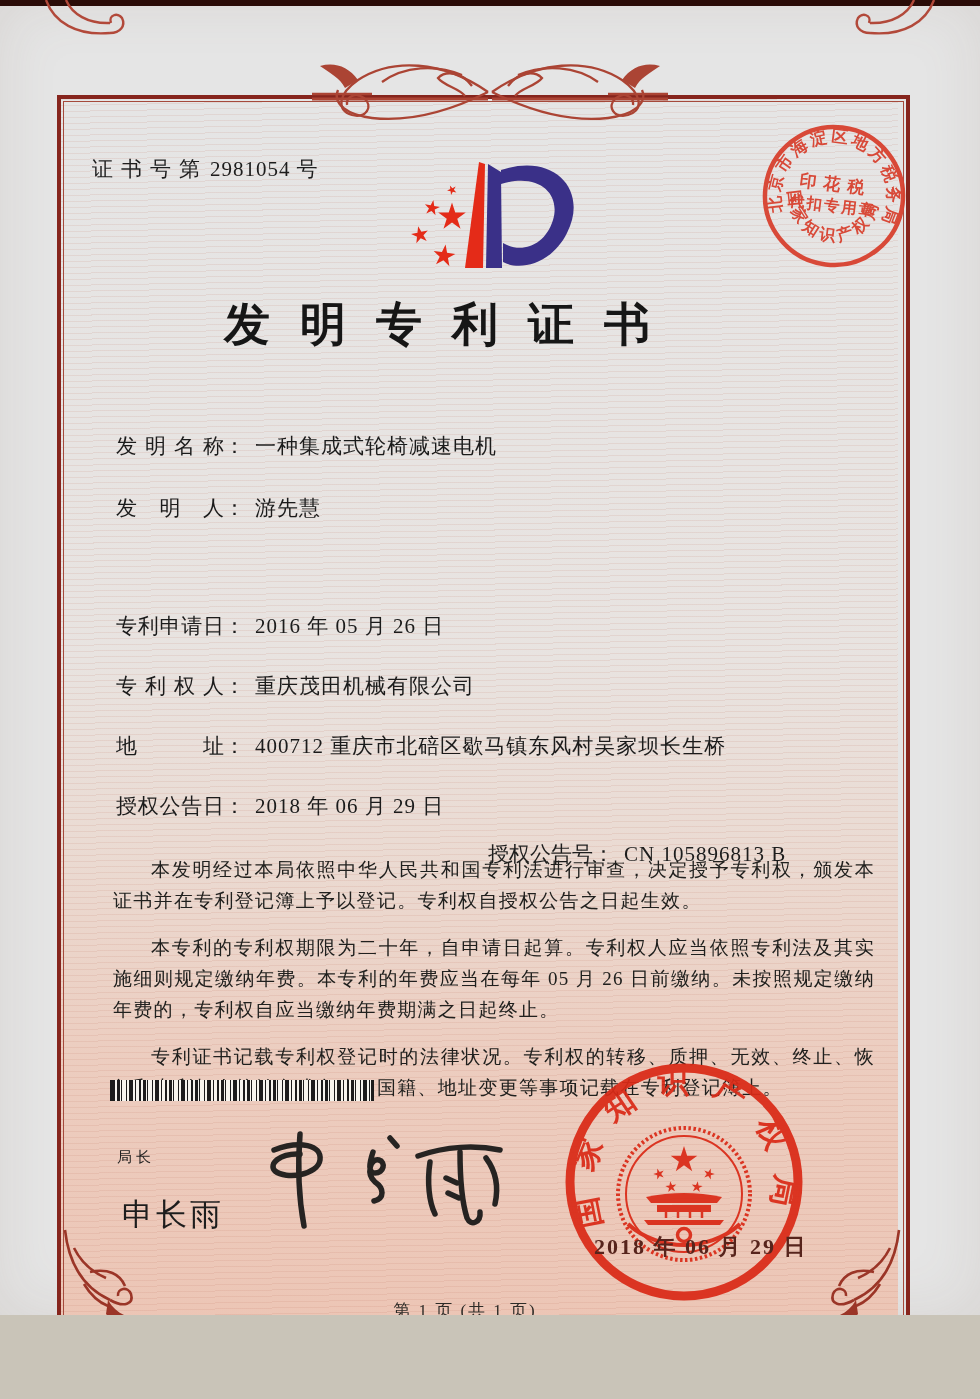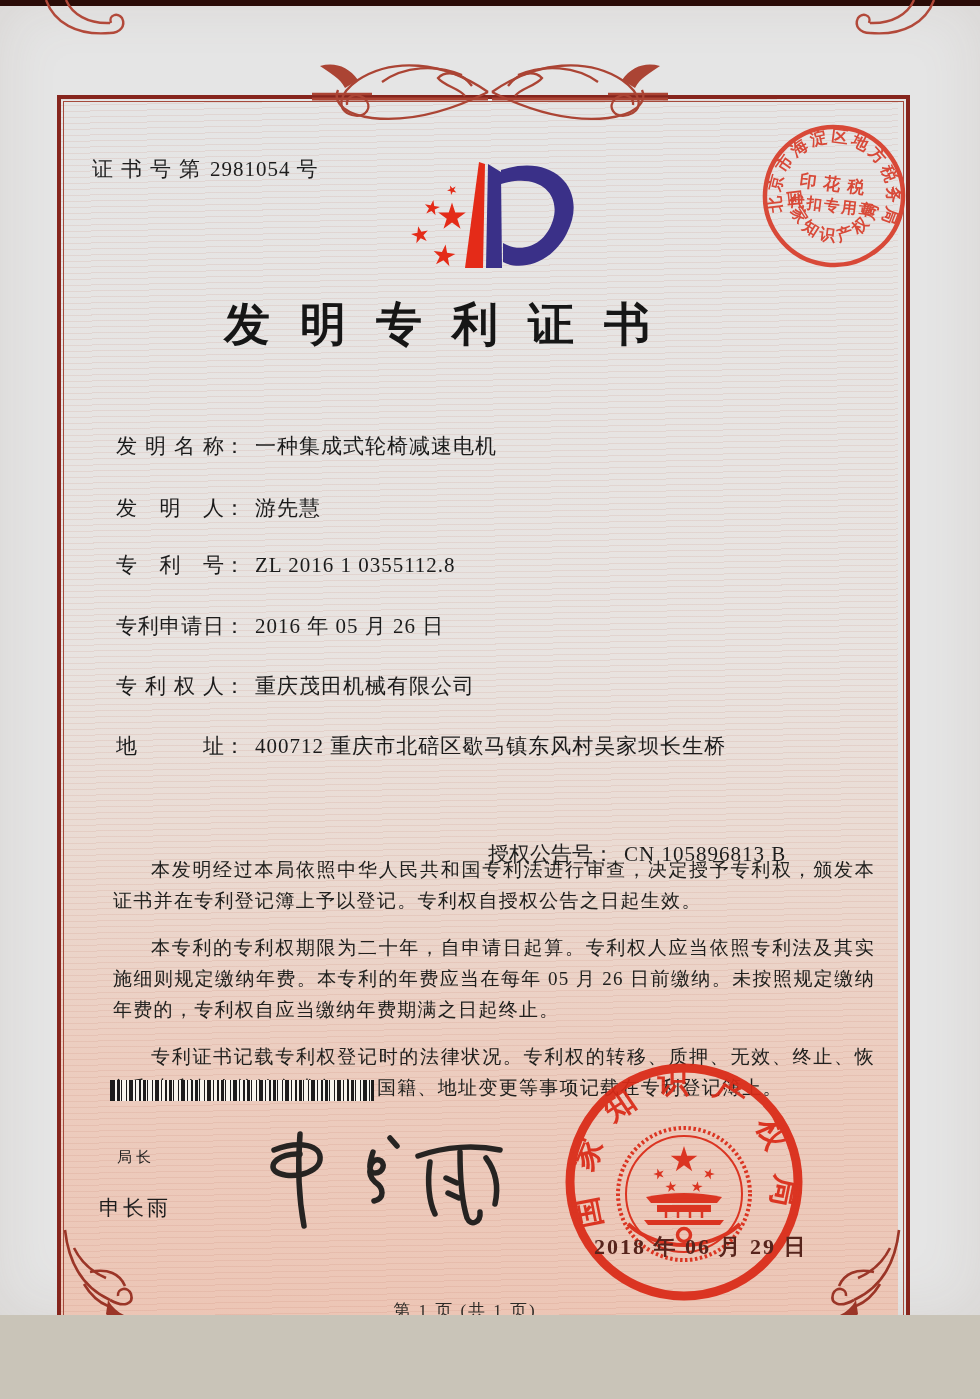--- a/index.html
+++ b/index.html
@@ -29,21 +29,21 @@
   .row2{position:absolute;left:488px;font-size:21px;white-space:nowrap;}
   .body-text{position:absolute;left:97px;top:838px;width:794px;font-size:19px;line-height:31px;
              text-align:justify;letter-spacing:1.3px;color:#20201e;}
   .body-text p{margin:16px;text-indent:2em;}
   .barcode{position:absolute;left:110px;top:1080px;width:258px;height:21px;
     border-left:3px solid #1c1c1c;border-right:3px solid #1c1c1c;
     background:repeating-linear-gradient(90deg,#1c1c1c 0 2px,#f6f4ee 2px 4px,#1c1c1c 4px 7px,
       #f6f4ee 7px 8px,#1c1c1c 8px 9px,#f6f4ee 9px 13px,#1c1c1c 13px 14px,#f6f4ee 14px 16px,
       #1c1c1c 16px 20px,#f6f4ee 20px 22px,#1c1c1c 22px 23px,#f6f4ee 23px 26px);}
   .sig-role{position:absolute;left:117px;top:1148px;font-size:15px;letter-spacing:4px;}
-  .sig-name{position:absolute;left:99px;top:1194px;font-size:21px;letter-spacing:3px;}
+  .sig-name{position:absolute;left:122px;top:1194px;font-size:31px;letter-spacing:3px;}
   .sig-img{position:absolute;left:238px;top:1118px;}
   .seal{position:absolute;left:558px;top:1056px;opacity:.93;}
   .seal-date{position:absolute;left:594px;top:1232px;font-size:22px;letter-spacing:2px;
              color:#57241c;font-weight:bold;}
   .footer{position:absolute;top:1299px;left:0;width:980px;text-align:center;font-size:17px;
           letter-spacing:2px;color:#2e2c28;transform:translateX(-25px);}
   .orn{position:absolute;}
   svg text{font-family:"Liberation Serif","DejaVu Serif",serif;}
 </style>
 </head>
@@ -157,31 +157,31 @@
   </svg>
 
   <div class="title">发明专利证书</div>
 
   <div class="row" style="top:494px">
     <span class="flabel">发明人</span><span class="colon">：</span><span class="fvalue">游先慧</span>
   </div>
   <div class="row" style="top:432px">
     <span class="flabel">发明名称</span><span class="colon">：</span><span class="fvalue">一种集成式轮椅减速电机</span>
   </div>
-  <div class="row" style="top:551px">
-    <span class="flabel">专利号</span><span class="colon">：</span><span class="fvalue">ZL 2016 1 0355112.8</span>
-  </div>
   <div class="row" style="top:612px">
     <span class="flabel">专利申请日</span><span class="colon">：</span><span class="fvalue">2016 年 05 月 26 日</span>
   </div>
   <div class="row" style="top:672px">
     <span class="flabel">专利权人</span><span class="colon">：</span><span class="fvalue">重庆茂田机械有限公司</span>
   </div>
   <div class="row" style="top:732px">
     <span class="flabel">地址</span><span class="colon">：</span><span class="fvalue">400712 重庆市北碚区歇马镇东风村吴家坝长生桥</span>
+  </div>
+  <div class="row" style="top:792px">
+    <span class="flabel">授权公告日</span><span class="colon">：</span><span class="fvalue">2018 年 06 月 29 日</span>
   </div>
   <div class="row2" style="top:840px">
     <span>授权公告号</span><span class="colon">：</span><span class="fvalue">CN 105896813 B</span>
   </div>
 
   <div class="body-text">
     <p>本发明经过本局依照中华人民共和国专利法进行审查，决定授予专利权，颁发本证书并在专利登记簿上予以登记。专利权自授权公告之日起生效。</p>
     <p>本专利的专利权期限为二十年，自申请日起算。专利权人应当依照专利法及其实施细则规定缴纳年费。本专利的年费应当在每年 05 月 26 日前缴纳。未按照规定缴纳年费的，专利权自应当缴纳年费期满之日起终止。</p>
     <p>专利证书记载专利权登记时的法律状况。专利权的转移、质押、无效、终止、恢复和专利权人的姓名或名称、国籍、地址变更等事项记载在专利登记簿上。</p>
   </div>

